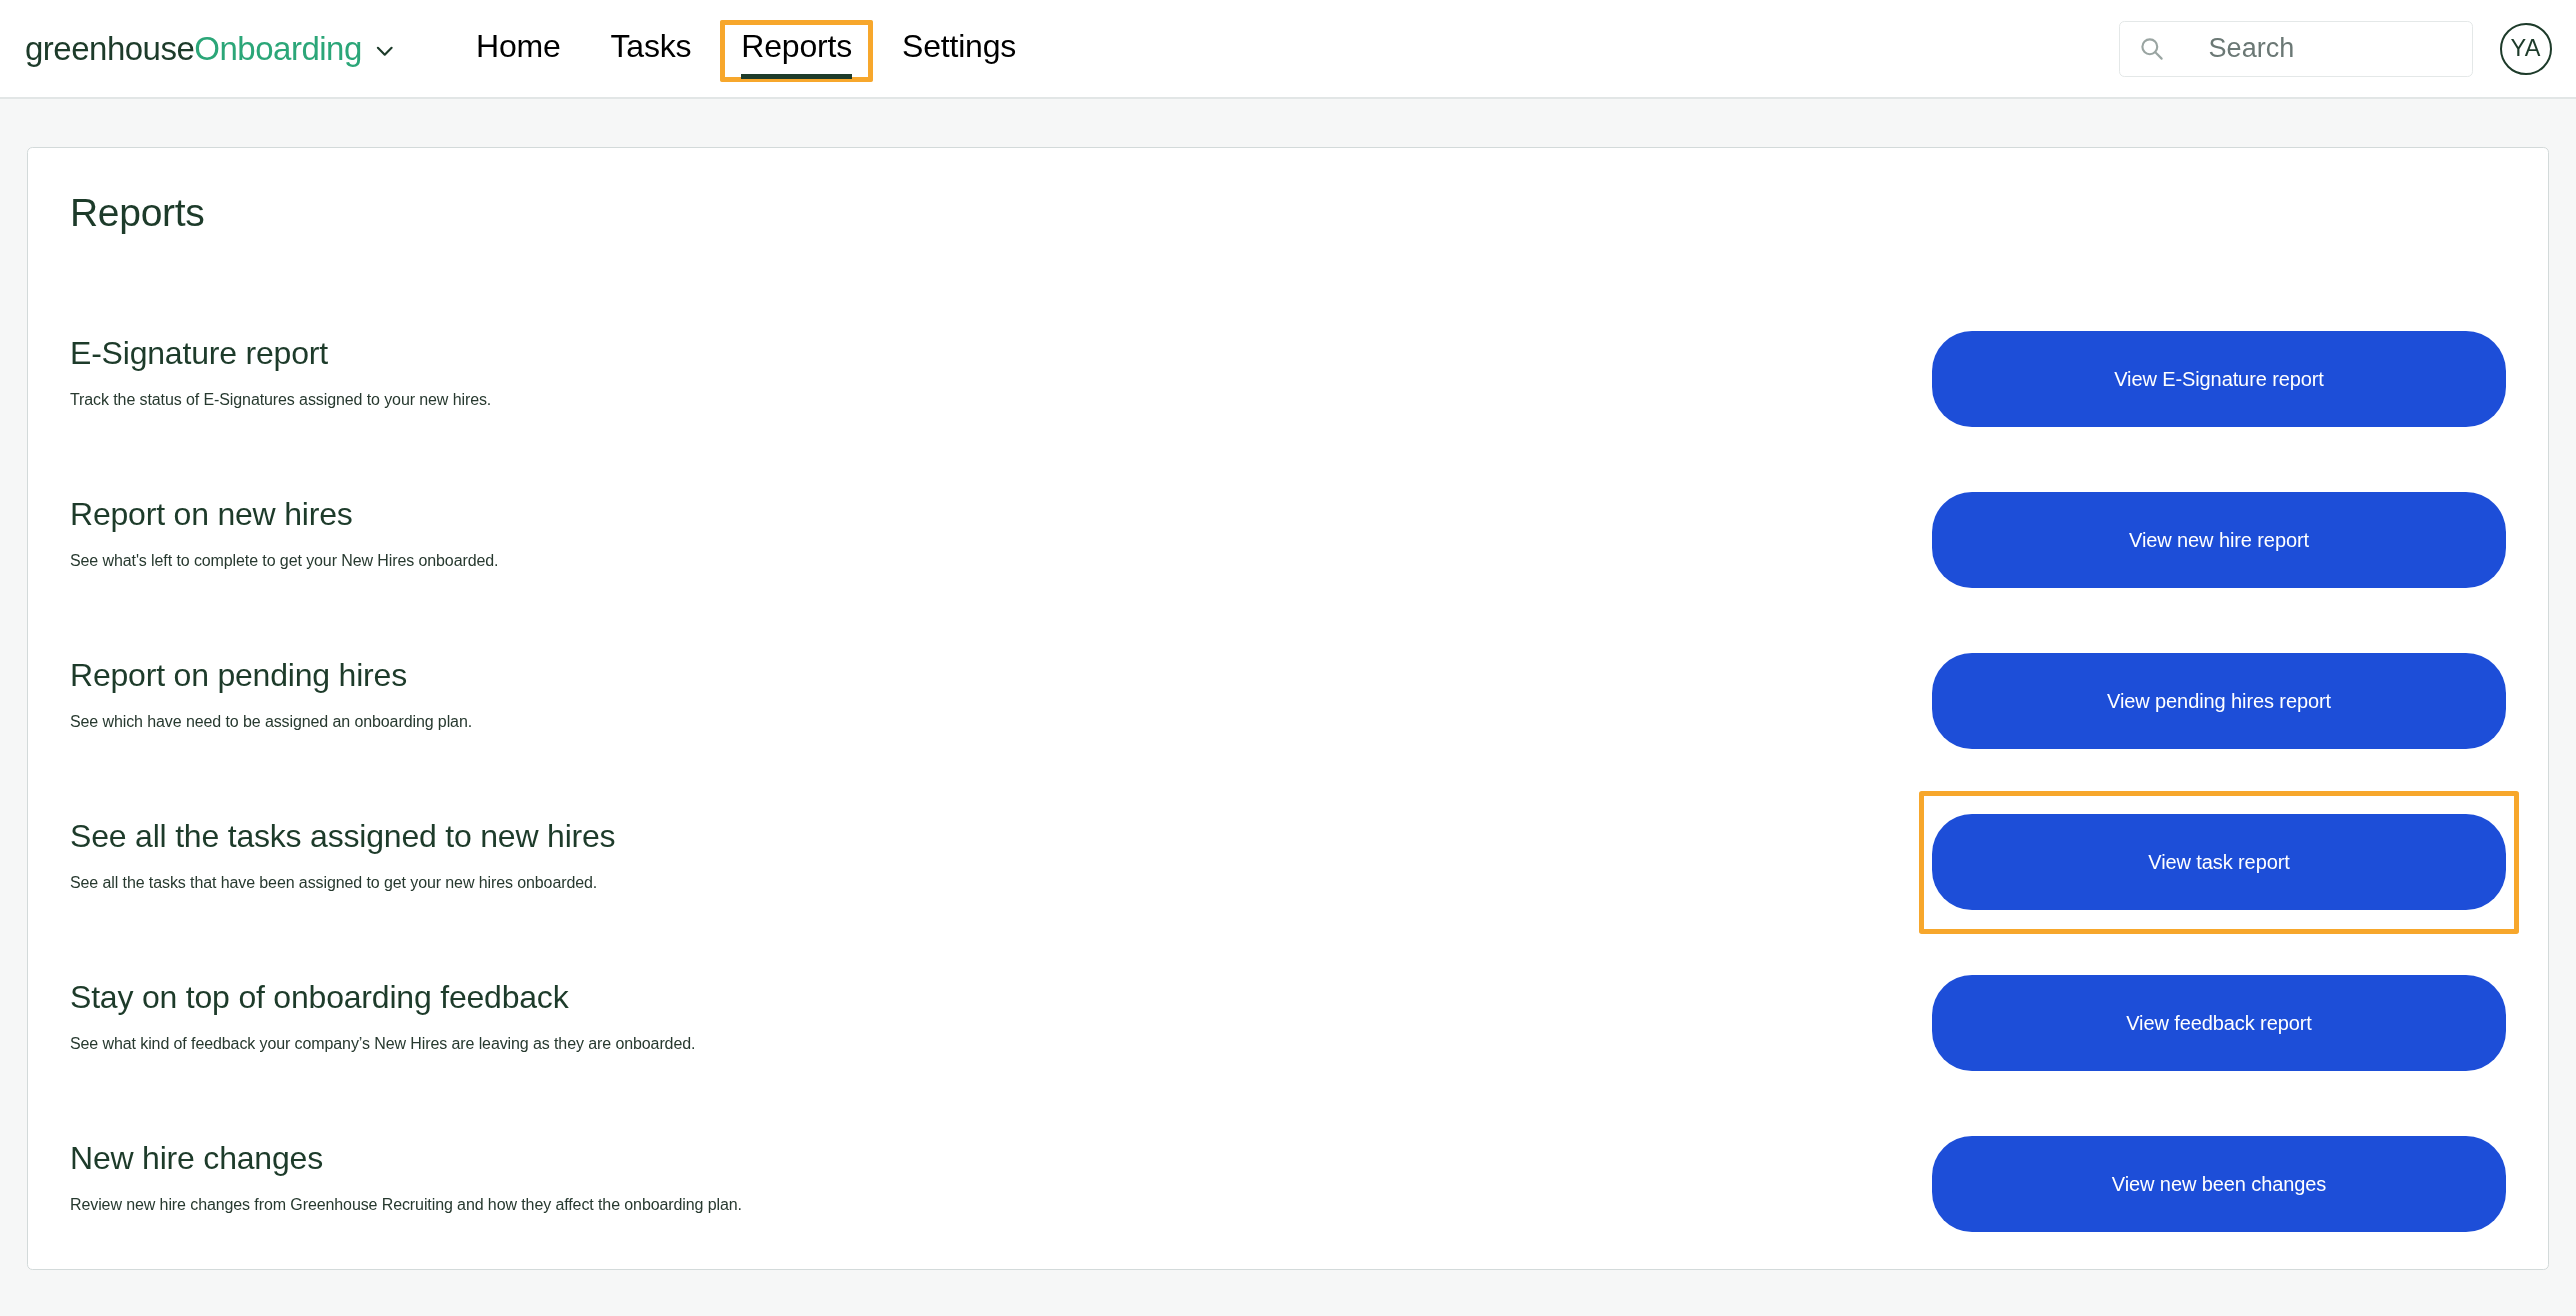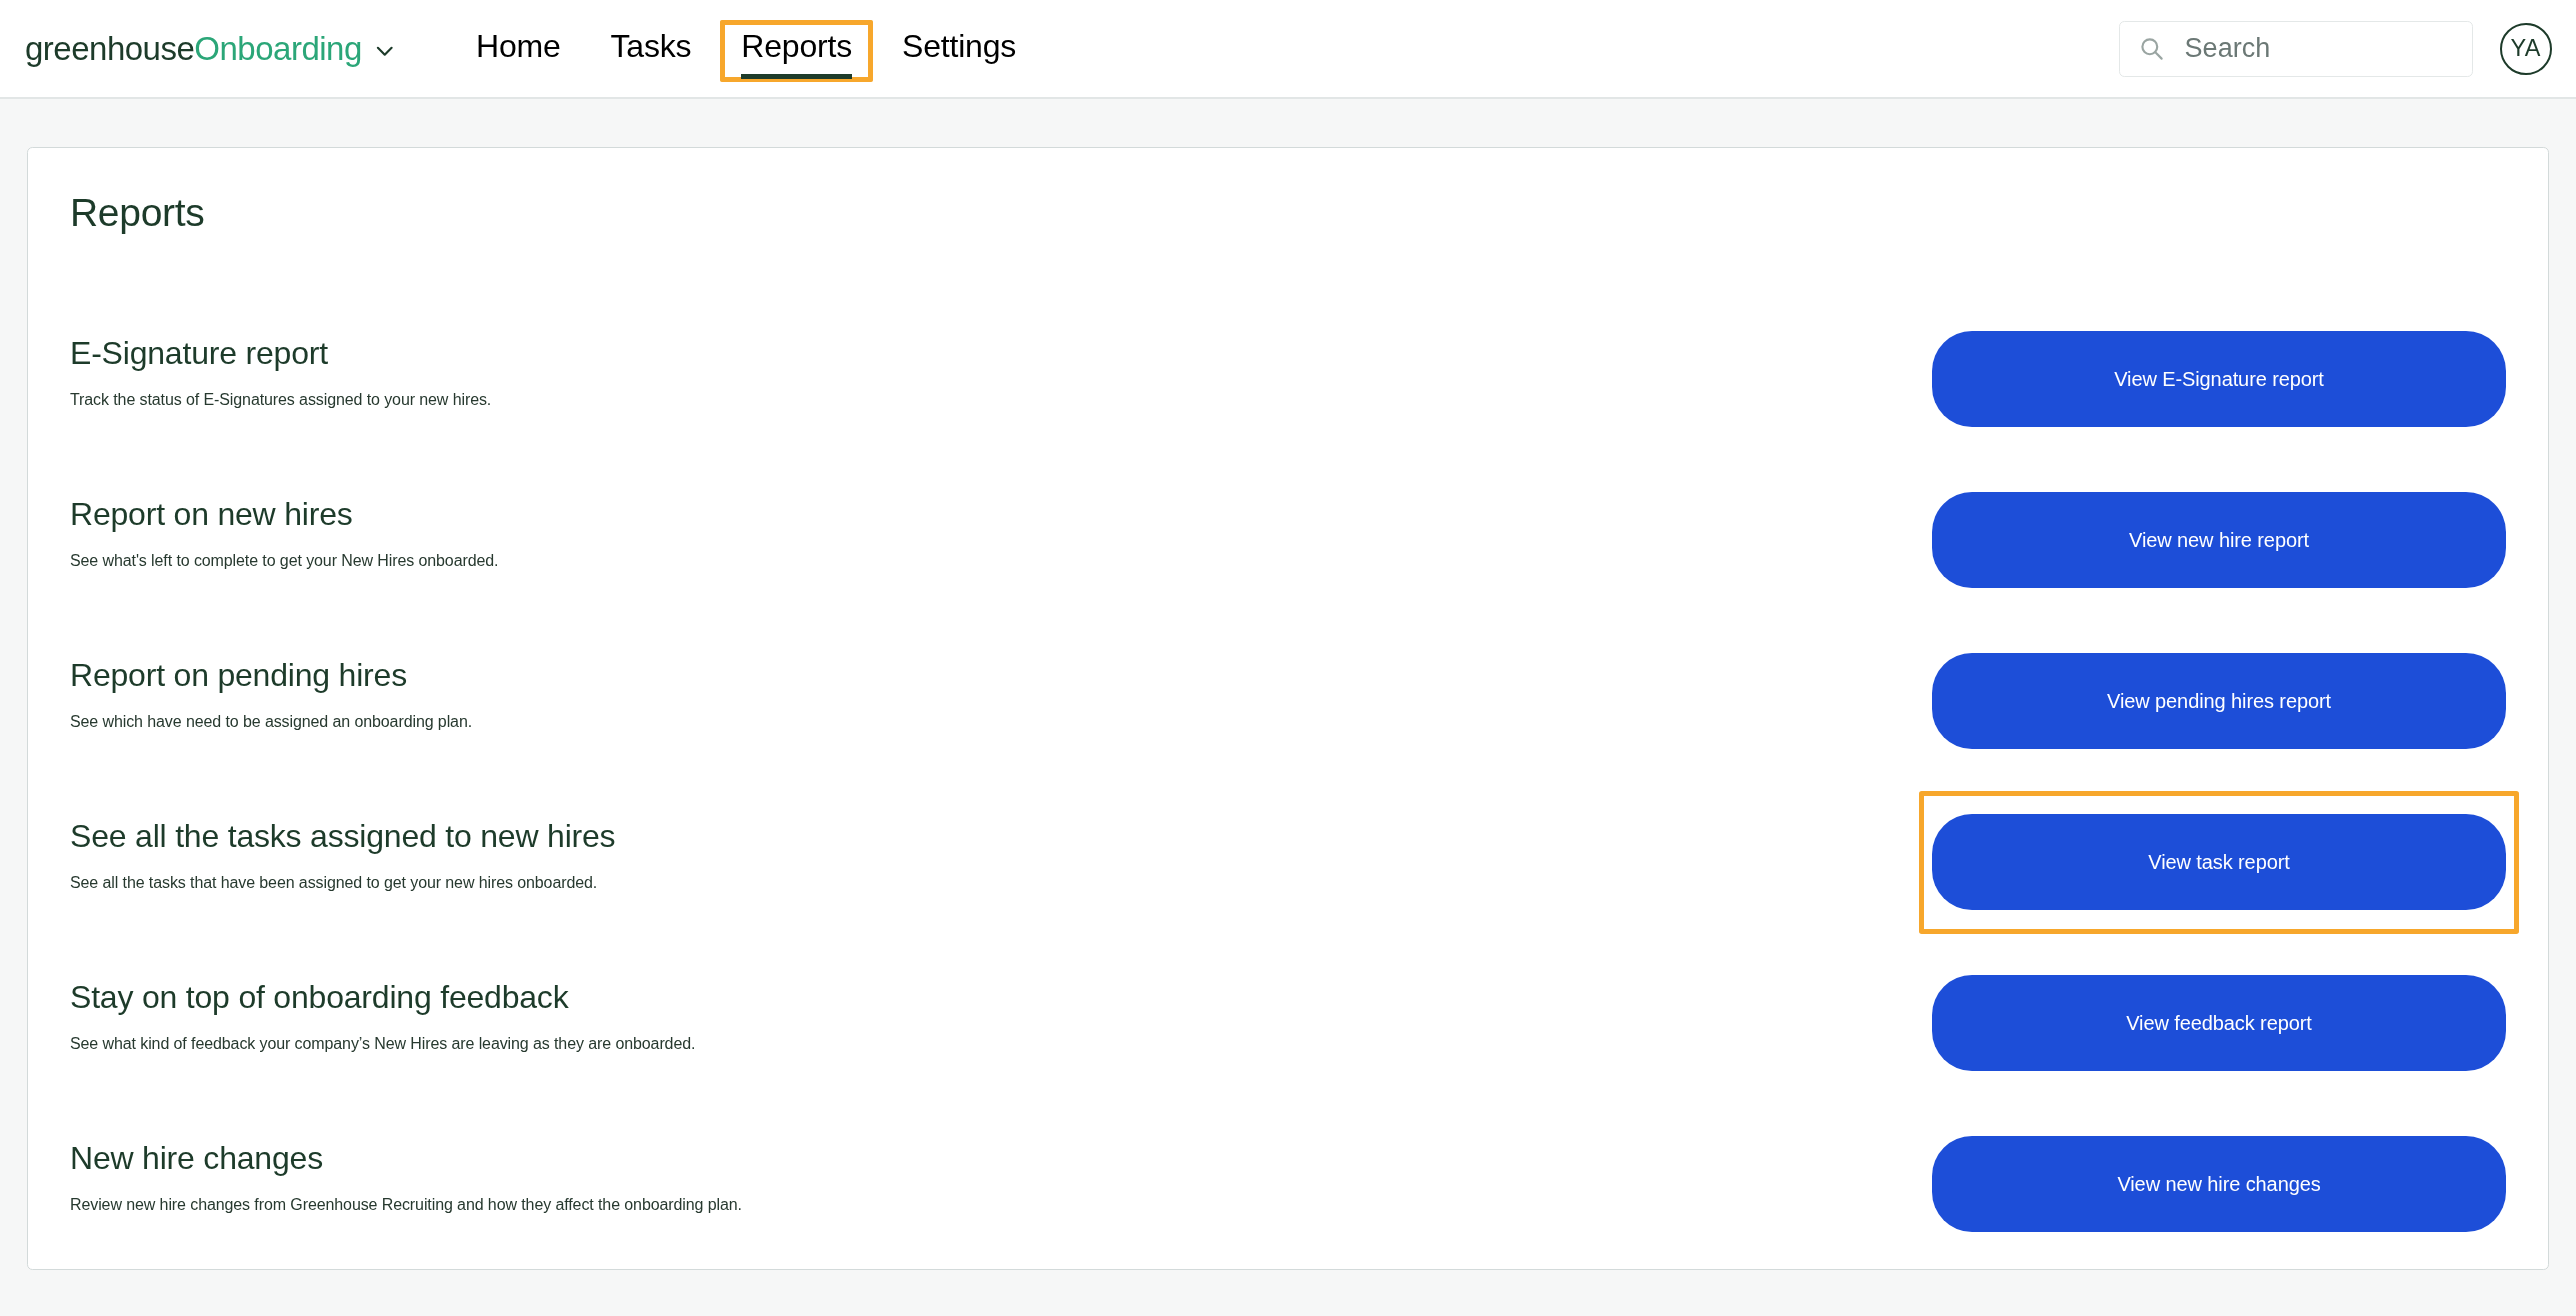--- a/index.html
+++ b/index.html
@@ -101,20 +101,21 @@
   .search-box {
     width: 354px;
     height: 56px;
     border: 1.8px solid #e4e8e8;
     border-radius: 5.4px;
     display: flex;
     align-items: center;
     padding: 0 18px;
     background: #fff;
     cursor: text;
+    gap: 24px;
   }
   .search-icon { width: 27px; height: 27px; flex: 0 0 auto; margin-right: 20px; }
   .search-icon svg { display:block; width:100%; height:100%; }
   .search-input {
     border: none;
     outline: none;
     font-family: "Liberation Sans", sans-serif;
     font-size: 27px;
     color: #5d6b66;
     background: transparent;
@@ -320,20 +321,20 @@
           <button class="btn">View feedback report</button>
         </div>
       </div>
 
       <div class="report-row">
         <div class="report-text">
           <div class="report-title">New hire changes</div>
           <div class="report-desc">Review new hire changes from Greenhouse Recruiting and how they affect the onboarding plan.</div>
         </div>
         <div class="btn-wrap">
-          <button class="btn">View new hire changes</button>
+          <button class="btn">View new been changes</button>
         </div>
       </div>
 
     </div>
   </div>
 </div>
 
 
 </body></html>

